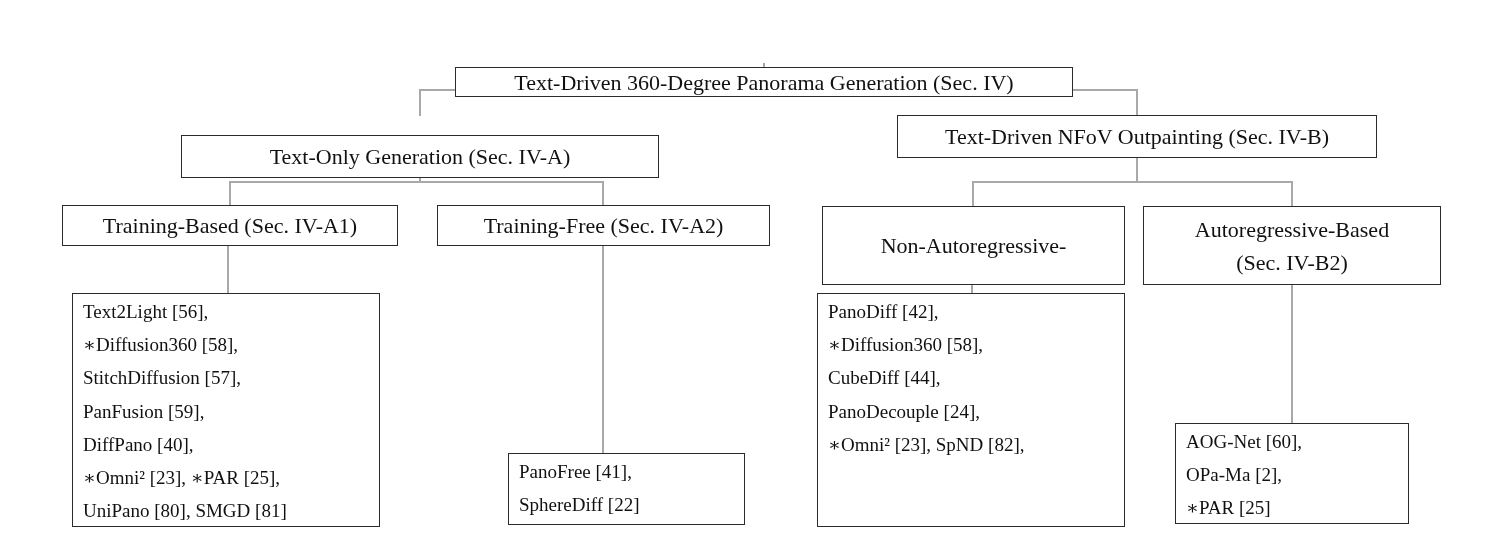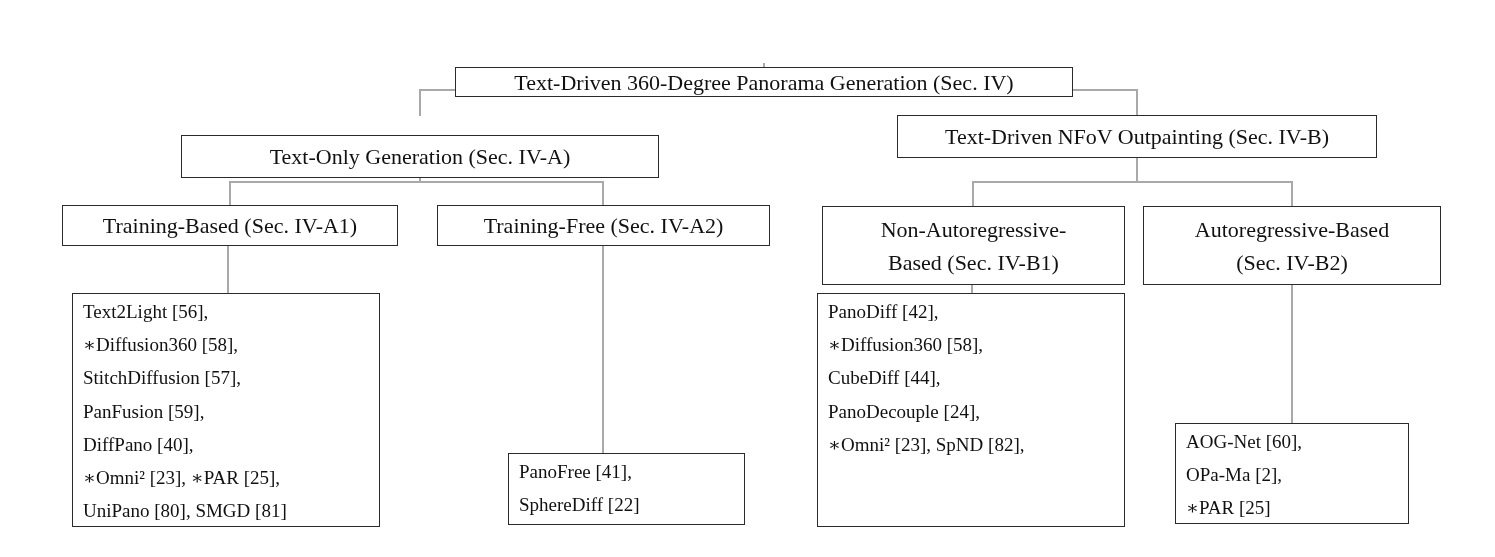--- a/index.html
+++ b/index.html
@@ -85,21 +85,20 @@
   </div>
 
   <div class="node" style="left:62px;top:205px;width:336px;height:41px;">
     <span>Training-Based (Sec. IV-A1)</span>
   </div>
   <div class="node" style="left:437px;top:205px;width:333px;height:41px;font-family:Liberation Serif, serif;">
     <span>Training-Free (Sec. IV-A2)</span>
   </div>
   <div class="node" style="left:822px;top:206px;width:303px;height:79px;line-height:33px;">
     <span>Non-Autoregressive-</span>
-    <span>Based (Sec. IV-B1)</span>
   </div>
   <div class="node" style="left:1143px;top:206px;width:298px;height:79px;line-height:33px;">
     <span>Autoregressive-Based</span>
     <span>(Sec. IV-B2)</span>
   </div>
 
   <div class="leaf" style="left:72px;top:293px;width:308px;height:234px;">
     <div>Text2Light [56],</div>
     <div>∗Diffusion360 [58],</div>
     <div>StitchDiffusion [57],</div>

